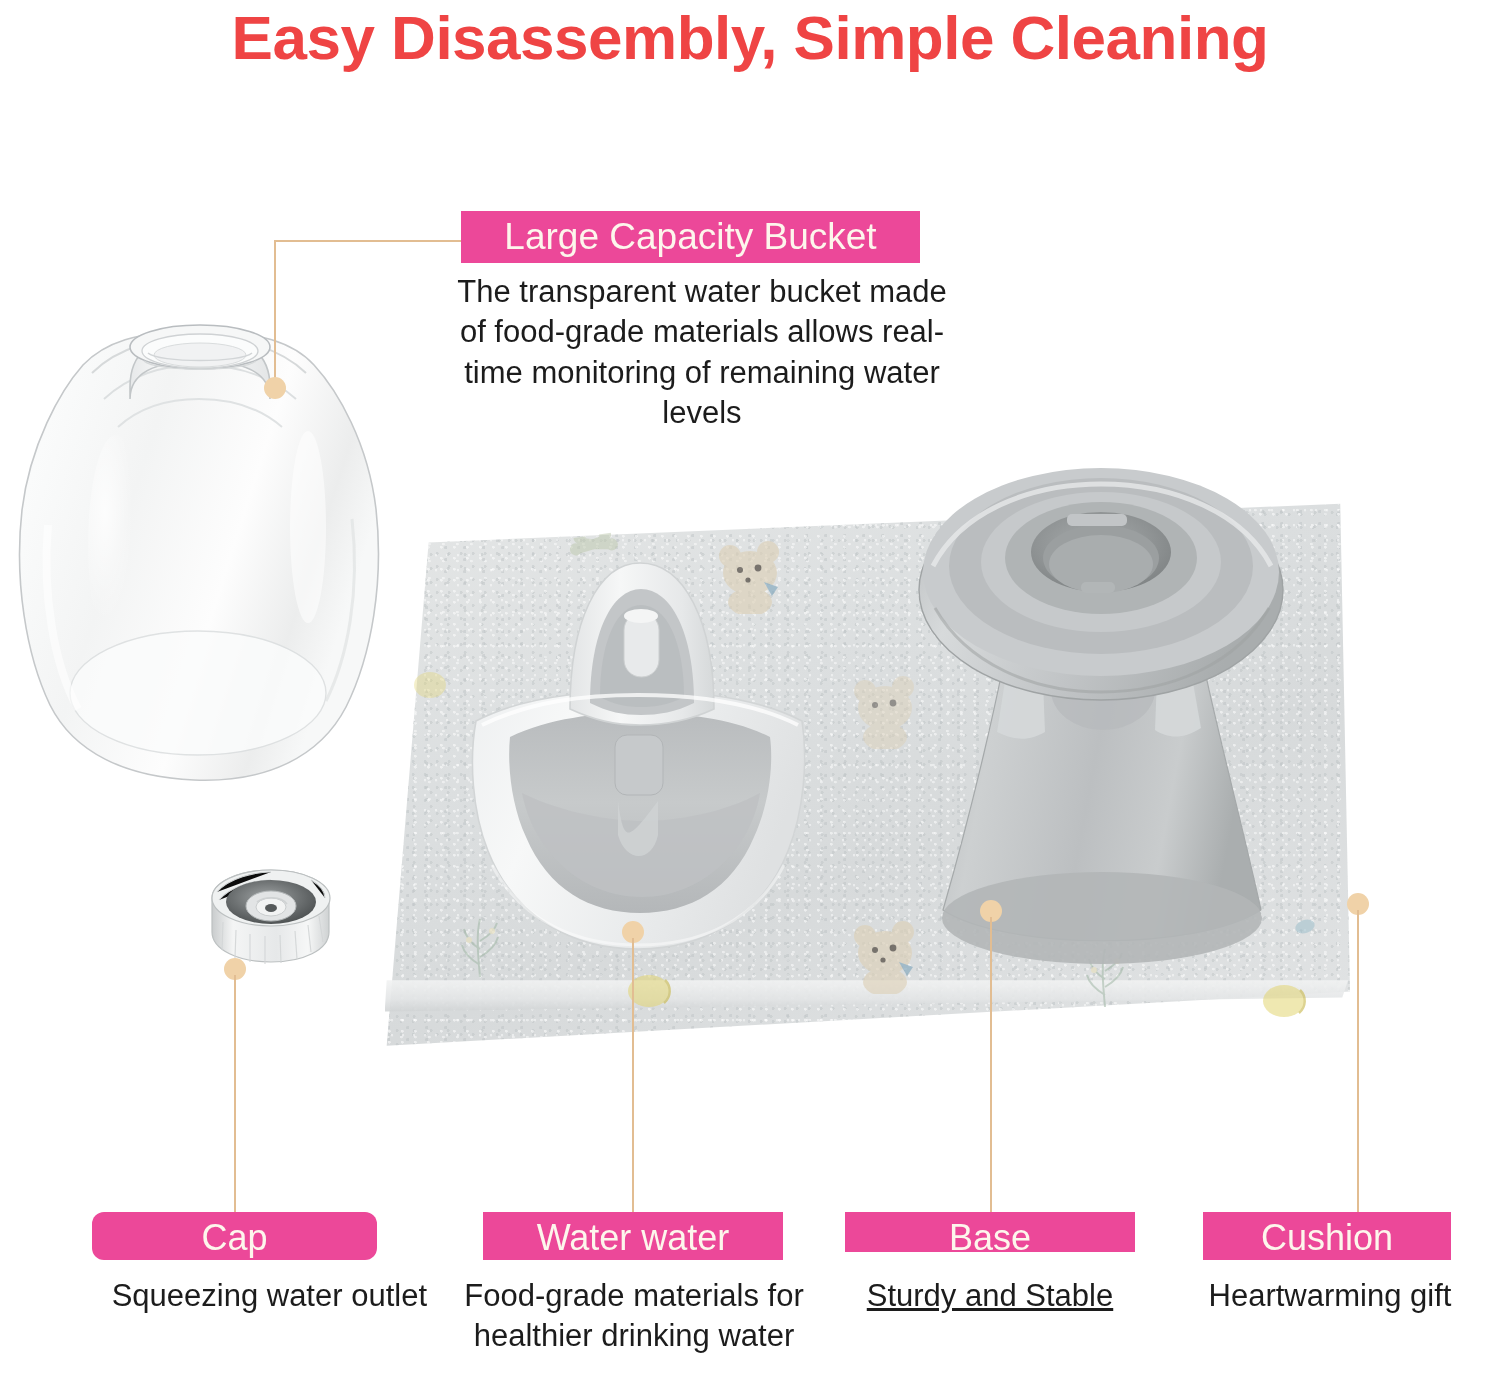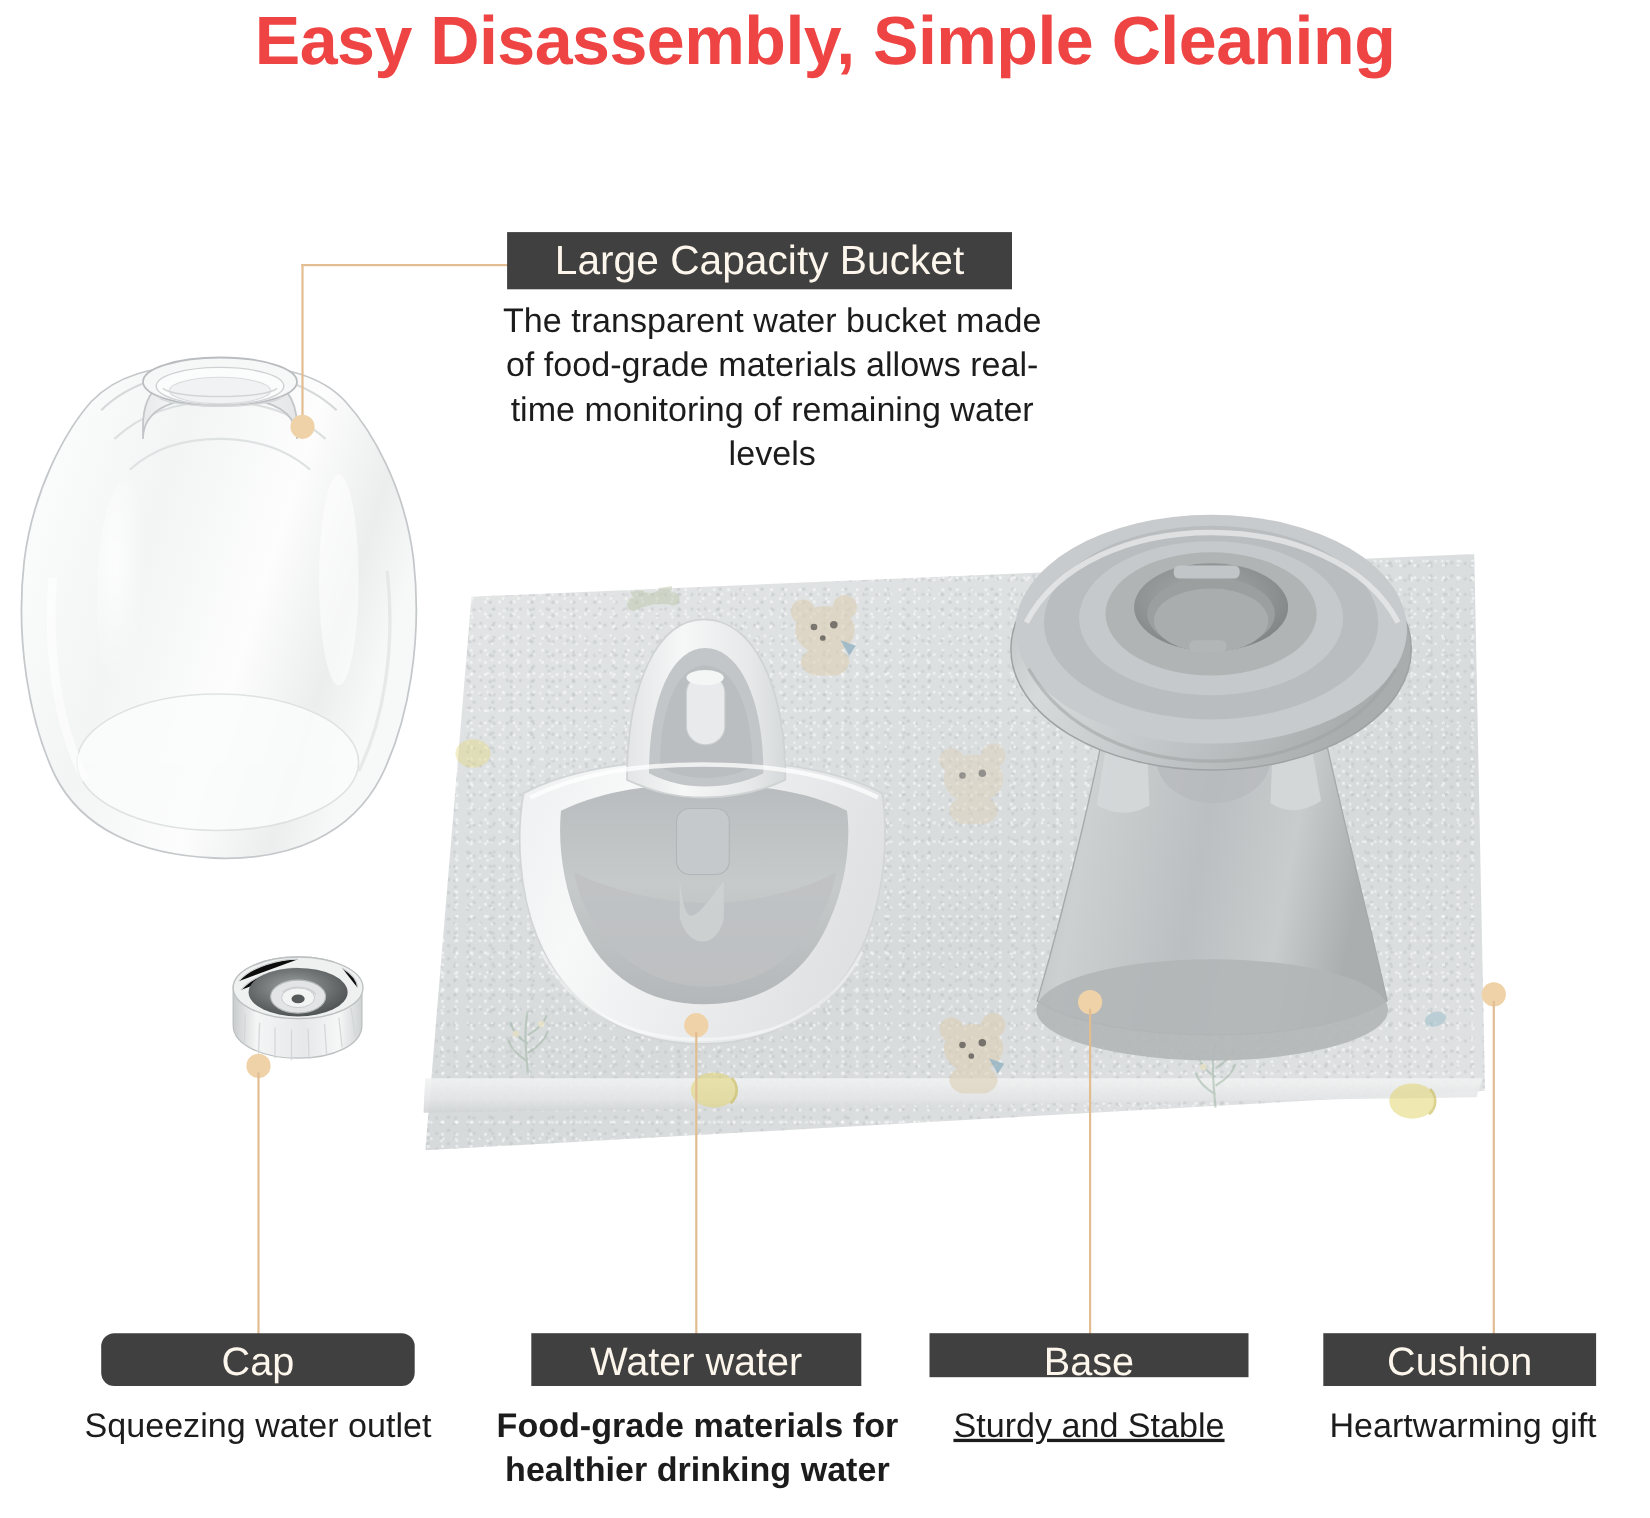--- a/index.html
+++ b/index.html
@@ -67,39 +67,39 @@
   
   .base{position:absolute;left:905px;top:350px;width:390px;height:560px;}
 
   
   .lead{position:absolute;background:#e2bd92;}
   .lead-v{width:2px;}
   .lead-h{height:2px;}
   .dot{position:absolute;width:22px;height:22px;border-radius:50%;background:#f0d2a8;}
 
   .tagbox{
-    position:absolute;background:#404040;color:#fdf6ec;
+    position:absolute;background:#ec4899;color:#fdf6ec;
     font-size:36px;line-height:1.18;padding:5px 18px 8px;
     text-align:center;white-space:nowrap;box-sizing:border-box;
   }
   .desc{
     position:absolute;color:#1c1c1c;font-size:31px;line-height:1.30;
     text-align:center;
   }
 
   
   .tag-bucket{left:461px;top:211px;width:459px;height:52px;font-size:37px;padding-top:4px;}
   .desc-bucket{left:452px;top:272px;width:500px;}
 
   
   .tag-cap{left:92px;top:1212px;width:285px;height:48px;border-radius:12px;}
-  .desc-cap{left:42px;top:1276px;width:385px;}
+  .desc-cap{left:42px;top:1276px;width:385px;text-align:right;}
 
   .tag-tank{left:483px;top:1212px;width:300px;height:48px;}
-  .desc-tank{left:448px;top:1276px;width:372px;font-weight:bold;}
+  .desc-tank{left:448px;top:1276px;width:372px;}
 
   .tag-base{left:845px;top:1212px;width:290px;height:40px;}
   .desc-base{left:840px;top:1276px;width:300px;text-decoration:underline;}
 
   .tag-cushion{left:1203px;top:1212px;width:248px;height:48px;}
   .desc-cushion{left:1180px;top:1276px;width:300px;}
 </style>
 </head>
 <body>
 

